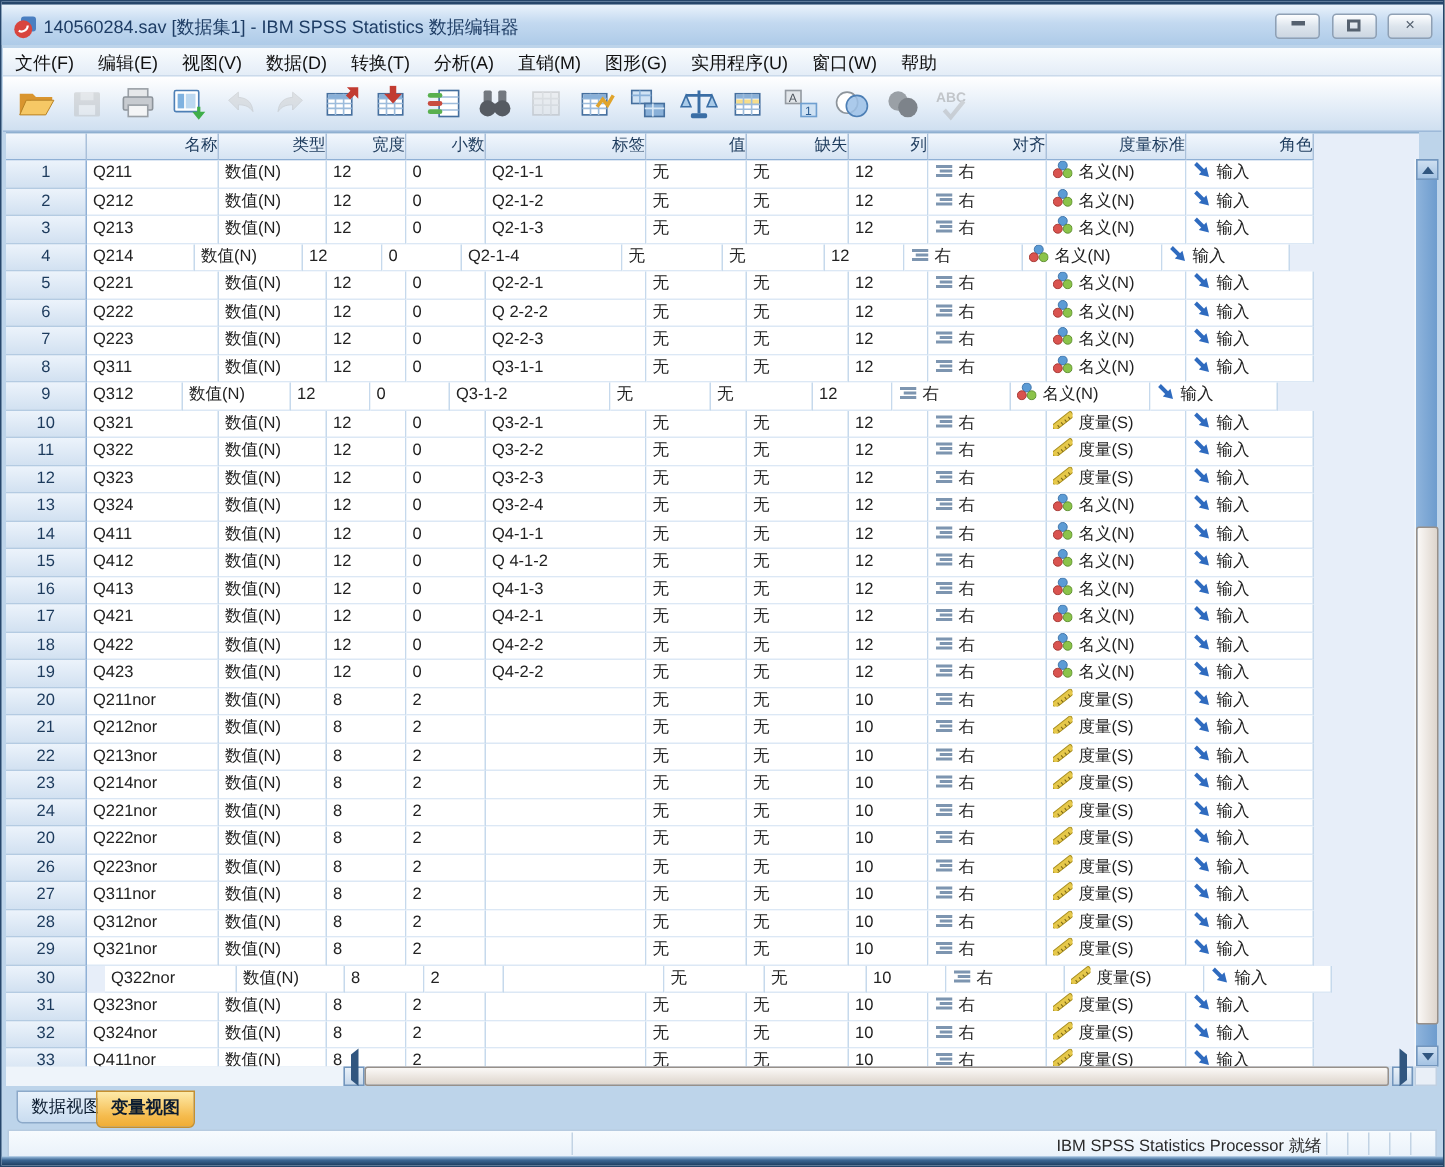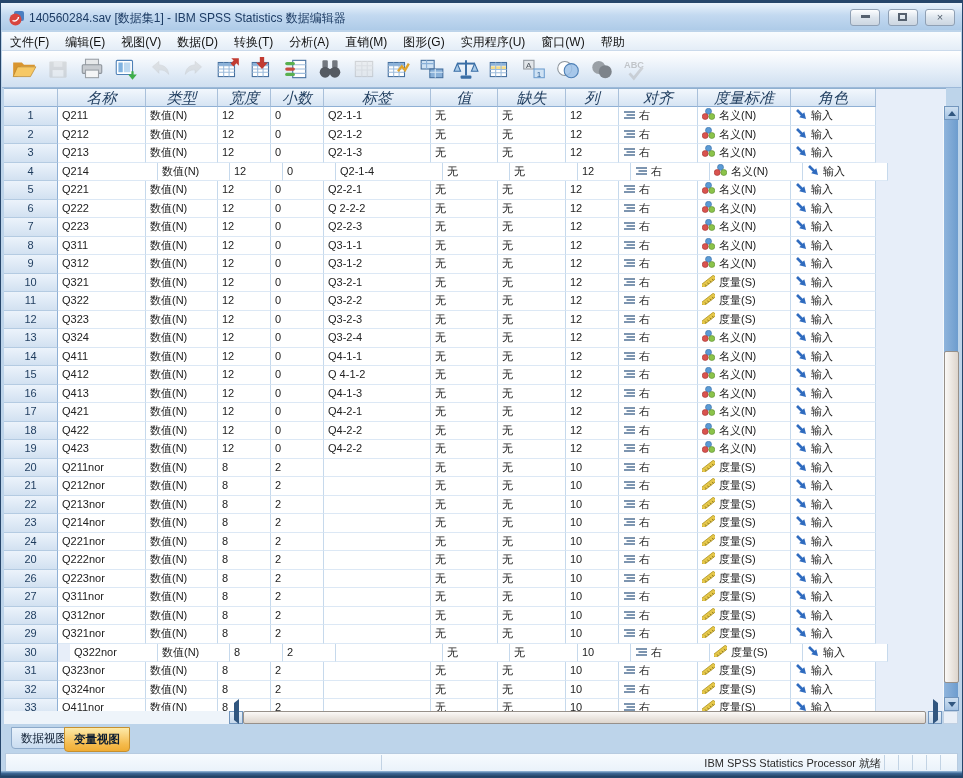--- a/index.html
+++ b/index.html
@@ -29,21 +29,21 @@
     background:linear-gradient(#ffffff,#e2ecf7 60%,#cfdff0);
     border-bottom:1px solid #9db9d9;padding:3px 0 0 5px;white-space:nowrap;}
   .tbtn{display:inline-block;width:34px;height:30px;text-align:center;padding-top:3px;vertical-align:top;}
   .tbtn.disabled{opacity:.45;filter:grayscale(.9);}
   
   .gridwrap{position:absolute;top:87px;left:3px;width:942px;height:623px;
     background:#e7eef9;overflow:hidden;border-top:1px solid #8fb0d0;}
   .ghead{display:flex;height:18px;}
   .hcell{flex:none;background:linear-gradient(#f2f7fd,#d6e4f3);
     border-right:1px solid #a9c0da;border-bottom:1px solid #8fb0d5;
-    font-size:15px;color:#1c3a5c;text-align:center;line-height:17px;overflow:hidden;white-space:nowrap;font-style:italic;}
+    font-size:11px;color:#1c3a5c;text-align:right;line-height:17px;overflow:hidden;white-space:nowrap;}
   .grow{display:flex;height:18.5px;}
   .cell{flex:none;background:#fff;border-right:1px solid #c6d9ec;border-bottom:1px solid #dce8f5;
     font-size:11px;color:#222;line-height:17.5px;padding-left:4px;white-space:nowrap;overflow:hidden;}
   .rowhead{background:linear-gradient(#ecf3fb,#d2e1f1);border-right:1px solid #8fb0d5;
     border-bottom:1px solid #b4cbe2;text-align:center;color:#1c3a5c;padding-left:0;}
   .cicon{display:inline-block;vertical-align:-1px;margin-right:4px;line-height:0;}
   
   .vscroll{position:absolute;top:105px;right:4px;width:15px;height:605px;
     background:linear-gradient(to right,#8fb4dc,#6d9cce);border-left:1px solid #f4f8fc;}
   .sbtn{position:absolute;left:0;width:15px;height:14px;background:linear-gradient(#cfe0f1,#a5c3e3);
@@ -273,21 +273,21 @@
               <circle cx="3.2" cy="8.5" r="3" fill="#d9534f" stroke="#a23530" stroke-width=".6"></circle>
               <circle cx="9.8" cy="8.5" r="3" fill="#8bc34a" stroke="#5a8a30" stroke-width=".6"></circle>
             </svg></span><span>名义(N)</span></div>
         <div class="cell" style="width: 85px;"><span class="cicon"><svg width="12" height="12" viewBox="0 0 12 12">
               <path d="M2 2l5.5 5.5" stroke="#2f6bbf" stroke-width="2.6"></path>
               <path d="M11 11L4.2 9.3 9.3 4.2z" fill="#2f6bbf"></path>
             </svg></span><span>输入</span></div>
       </div>
       <div class="grow">
         <div class="cell rowhead" style="width: 54px;">4</div>
-        <div class="cell" style="width: 100px;">Q214</div>
+        <div class="cell" style="width: 72px;">Q214</div>
         <div class="cell" style="width: 72px;">数值(N)</div>
         <div class="cell" style="width: 53px;">12</div>
         <div class="cell" style="width: 53px;">0</div>
         <div class="cell" style="width: 107px;">Q2-1-4</div>
         <div class="cell" style="width: 67px;">无</div>
         <div class="cell" style="width: 68px;">无</div>
         <div class="cell" style="width: 53px;">12</div>
         <div class="cell" style="width: 79px;"><span class="cicon"><svg width="12" height="10" viewBox="0 0 12 10">
               <g fill="#7d95b0">
                 <rect x="1" y="1" width="11" height="2"></rect>
@@ -408,21 +408,21 @@
               <circle cx="3.2" cy="8.5" r="3" fill="#d9534f" stroke="#a23530" stroke-width=".6"></circle>
               <circle cx="9.8" cy="8.5" r="3" fill="#8bc34a" stroke="#5a8a30" stroke-width=".6"></circle>
             </svg></span><span>名义(N)</span></div>
         <div class="cell" style="width: 85px;"><span class="cicon"><svg width="12" height="12" viewBox="0 0 12 12">
               <path d="M2 2l5.5 5.5" stroke="#2f6bbf" stroke-width="2.6"></path>
               <path d="M11 11L4.2 9.3 9.3 4.2z" fill="#2f6bbf"></path>
             </svg></span><span>输入</span></div>
       </div>
       <div class="grow">
         <div class="cell rowhead" style="width: 54px;">9</div>
-        <div class="cell" style="width: 88px;">Q312</div>
+        <div class="cell" style="width: 64px;">Q312</div>
         <div class="cell" style="width: 72px;">数值(N)</div>
         <div class="cell" style="width: 53px;">12</div>
         <div class="cell" style="width: 53px;">0</div>
         <div class="cell" style="width: 107px;">Q3-1-2</div>
         <div class="cell" style="width: 67px;">无</div>
         <div class="cell" style="width: 68px;">无</div>
         <div class="cell" style="width: 53px;">12</div>
         <div class="cell" style="width: 79px;"><span class="cicon"><svg width="12" height="10" viewBox="0 0 12 10">
               <g fill="#7d95b0">
                 <rect x="1" y="1" width="11" height="2"></rect>

